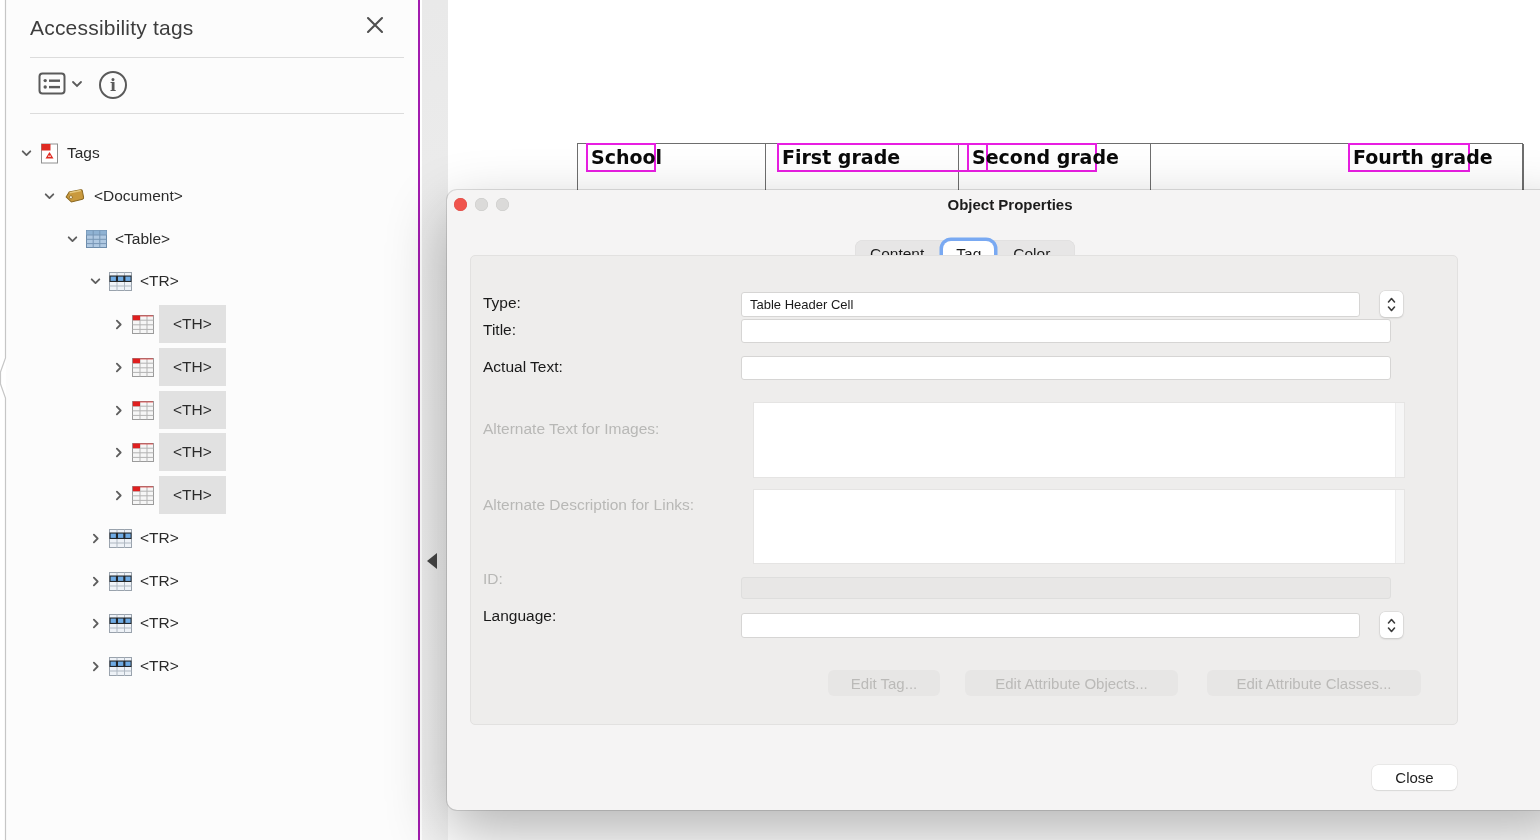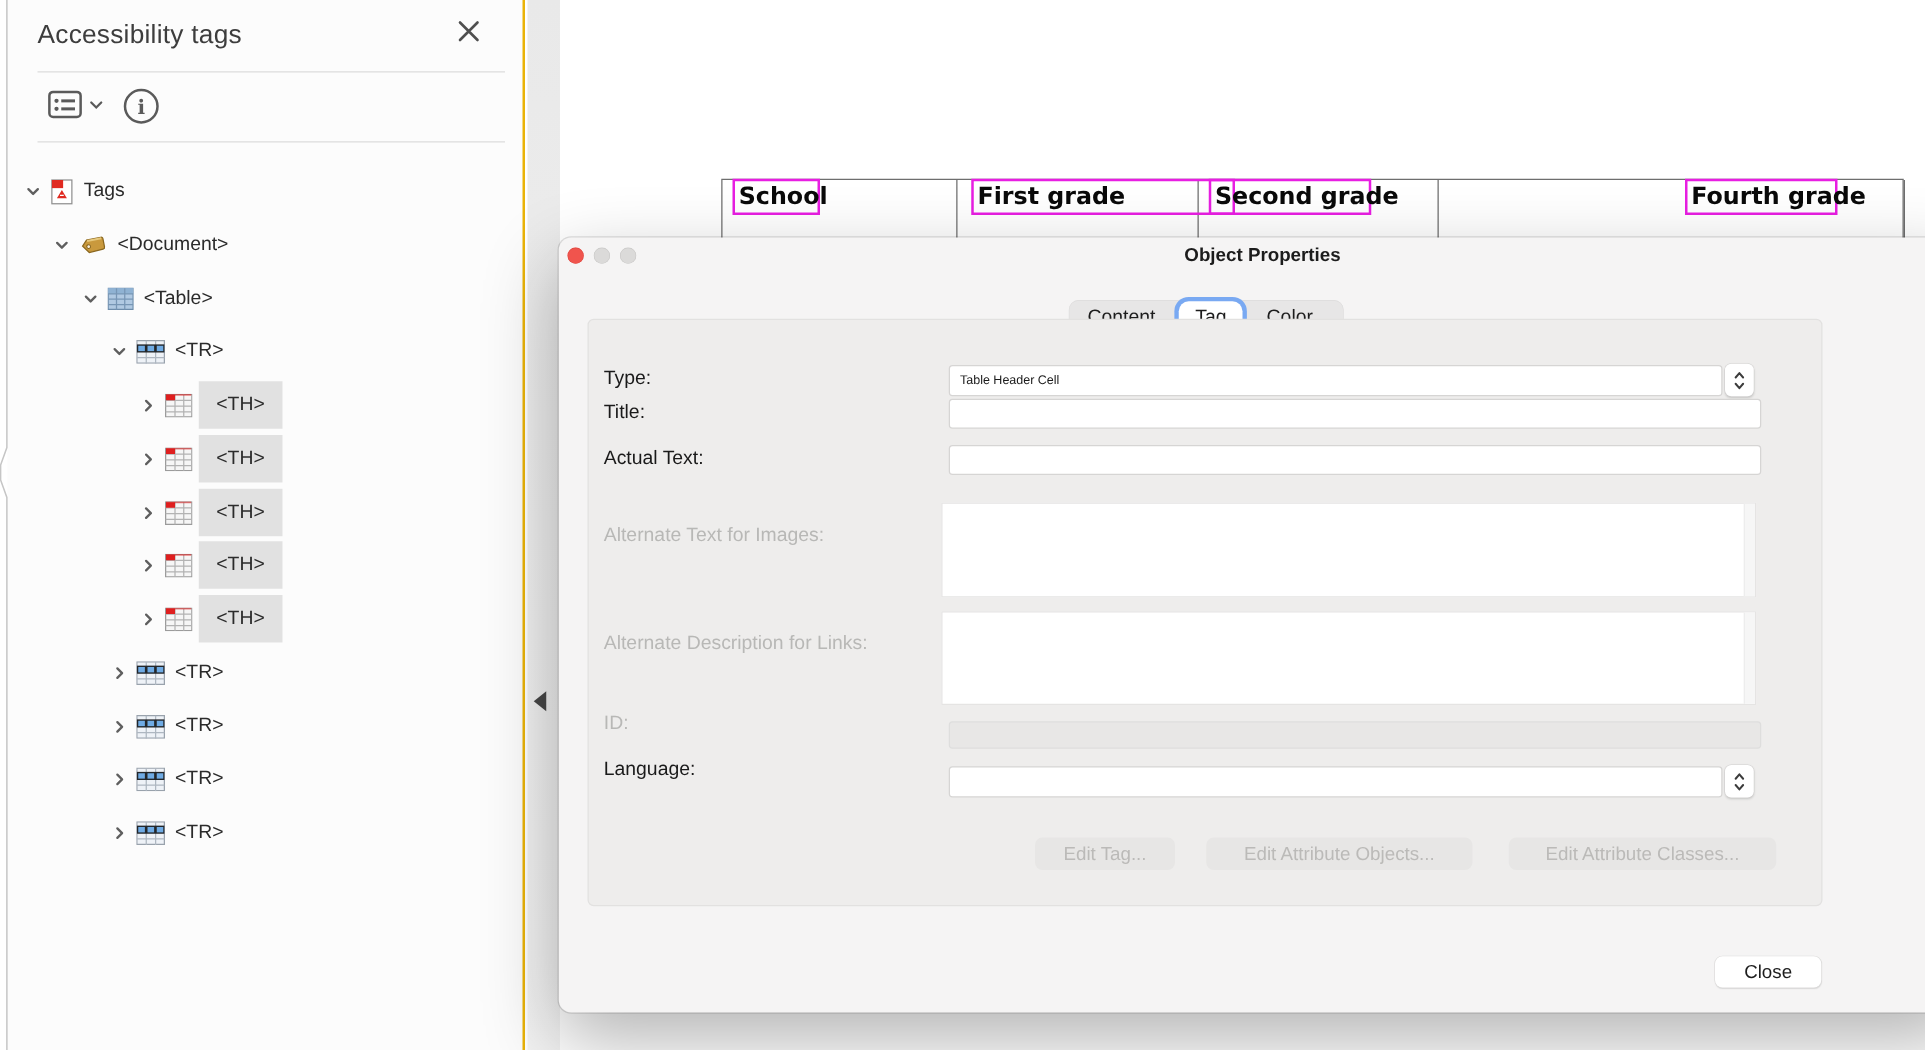--- a/index.html
+++ b/index.html
@@ -3,21 +3,21 @@
 <meta charset="utf-8">
 <style>
   * { margin:0; padding:0; box-sizing:border-box; }
   html,body { width:1540px; height:840px; background:#fff; font-family:"Liberation Sans",sans-serif; }
   #screen { position:relative; width:1540px; height:840px; overflow:hidden; background:#fff; }
 
   
   #left-rail { position:absolute; left:0; top:0; width:10px; height:840px; z-index:5; }
 
   
-  #sidebar { position:absolute; left:6px; top:0; width:414px; height:840px; background:#fcfcfc; border-right:2px solid #eab308; z-index:4; }
+  #sidebar { position:absolute; left:6px; top:0; width:414px; height:840px; background:#fcfcfc; border-right:2px solid #a21caf; z-index:4; }
   .panel-title { position:absolute; left:24px; top:16px; font-size:21px; color:#3d3d3d; letter-spacing:0.2px; }
   .panel-close { position:absolute; left:358px; top:14px; width:28px; height:28px; cursor:pointer; }
   .divider { position:absolute; left:24px; right:14px; height:1px; background:#dcdcdc; }
   .toolbar-btn { position:absolute; display:flex; align-items:center; }
 
   
   .tree-row { position:absolute; left:0; width:412px; height:42px; display:flex; align-items:center; font-size:15.5px; color:#2b2b2b; cursor:default; }
   .tree-chev { width:20px; display:flex; justify-content:center; align-items:center; flex:0 0 20px; }
   .tree-icon { margin:0 5px 0 4px; display:flex; align-items:center; }
   .tree-label { padding:0 3px; white-space:nowrap; }
@@ -41,21 +41,21 @@
   .traffic { position:absolute; top:8px; width:13px; height:13px; border-radius:50%; }
   #dialog-title { position:absolute; left:0; top:6px; width:100%; text-align:center; font-size:15px; font-weight:bold; color:#1c1c1c; }
   #tab-group { position:absolute; left:408px; top:50px; width:220px; height:28px; background:#e7e6e6; border-radius:8px; display:flex; align-items:center; box-shadow:inset 0 0 0 0.5px #dddcdc; }
   .tab { height:28px; display:flex; align-items:center; padding:0 15px; font-size:15.5px; color:#1c1c1c; border-radius:8px; cursor:pointer; }
   .tab.selected { background:#fff; box-shadow:0 0 0 3.5px #79a9f2; margin:0 4px; padding:0 13px; height:26px; }
 
   #inner-panel { position:absolute; left:23px; top:65px; width:988px; height:470px; background:#eeedec; border:1px solid #e2e1e0; border-radius:5px; }
 
   .f-label { position:absolute; left:36px; width:260px; text-align:left; font-size:15.5px; color:#1a1a1a; }
   .f-label.disabled { color:#b8b8b6; }
-  .f-input { position:absolute; left:312px; background:#fff; border:1px solid #d6d5d4; border-radius:3px; font-size:10px; color:#1a1a1a; padding:0 8px; font-family:"Liberation Sans",sans-serif; }
+  .f-input { position:absolute; left:294px; background:#fff; border:1px solid #d6d5d4; border-radius:3px; font-size:13px; color:#1a1a1a; padding:0 8px; font-family:"Liberation Sans",sans-serif; }
   .f-input.disabled { background:#e8e7e6; border-color:#dededd; }
   .f-textarea-wrap { position:absolute; left:306px; width:652px; background:#fff; border:1px solid #e5e4e3; }
   .f-scrollstrip { position:absolute; right:0; top:0; width:9px; height:100%; background:#f6f6f6; border-left:1px solid #ededed; }
   .stepper { position:absolute; left:933px; width:23px; height:26px; background:#fff; border-radius:5px; box-shadow:0 0 0 0.5px #d2d1d0, 0 1px 2px rgba(0,0,0,0.18); display:flex; align-items:center; justify-content:center; cursor:pointer; }
   .edit-btn { position:absolute; top:480px; height:26px; background:#e7e6e5; border:none; border-radius:6px; font-size:15px; color:#bbbab8; font-family:"Liberation Sans",sans-serif; }
   #close-btn { position:absolute; left:925px; top:575px; width:85px; height:25px; background:#fff; border:none; border-radius:6px; box-shadow:0 0 0 0.5px #dcdbda, 0 1px 1px rgba(0,0,0,0.12); font-size:15px; color:#1c1c1c; font-family:"Liberation Sans",sans-serif; cursor:pointer; }
 </style>
 </head>
 <body>
 
@@ -377,21 +377,21 @@
     <input class="f-input" style="top: 129px; width: 650px; height: 24px;">
 
     <div class="f-label" style="top:168px">Actual Text:</div>
     <input class="f-input" style="top: 166px; width: 650px; height: 24px;">
 
     <div class="f-label disabled" style="top:230px">Alternate Text for Images:</div>
     <div class="f-textarea-wrap" style="top:212px; height:76px;">
       <div class="f-scrollstrip"></div>
     </div>
 
-    <div class="f-label disabled" style="top:316px">Alternate Description for Links:</div>
+    <div class="f-label disabled" style="top:306px">Alternate Description for Links:</div>
     <div class="f-textarea-wrap" style="top:299px; height:75px;">
       <div class="f-scrollstrip"></div>
     </div>
 
     <div class="f-label disabled" style="top:380px">ID:</div>
     <input class="f-input disabled" style="top: 387px; width: 650px; height: 22px;" disabled="">
 
     <div class="f-label" style="top:417px">Language:</div>
     <input class="f-input" style="top: 423px; width: 619px; height: 25px;">
     <div class="stepper" style="top:422px">

